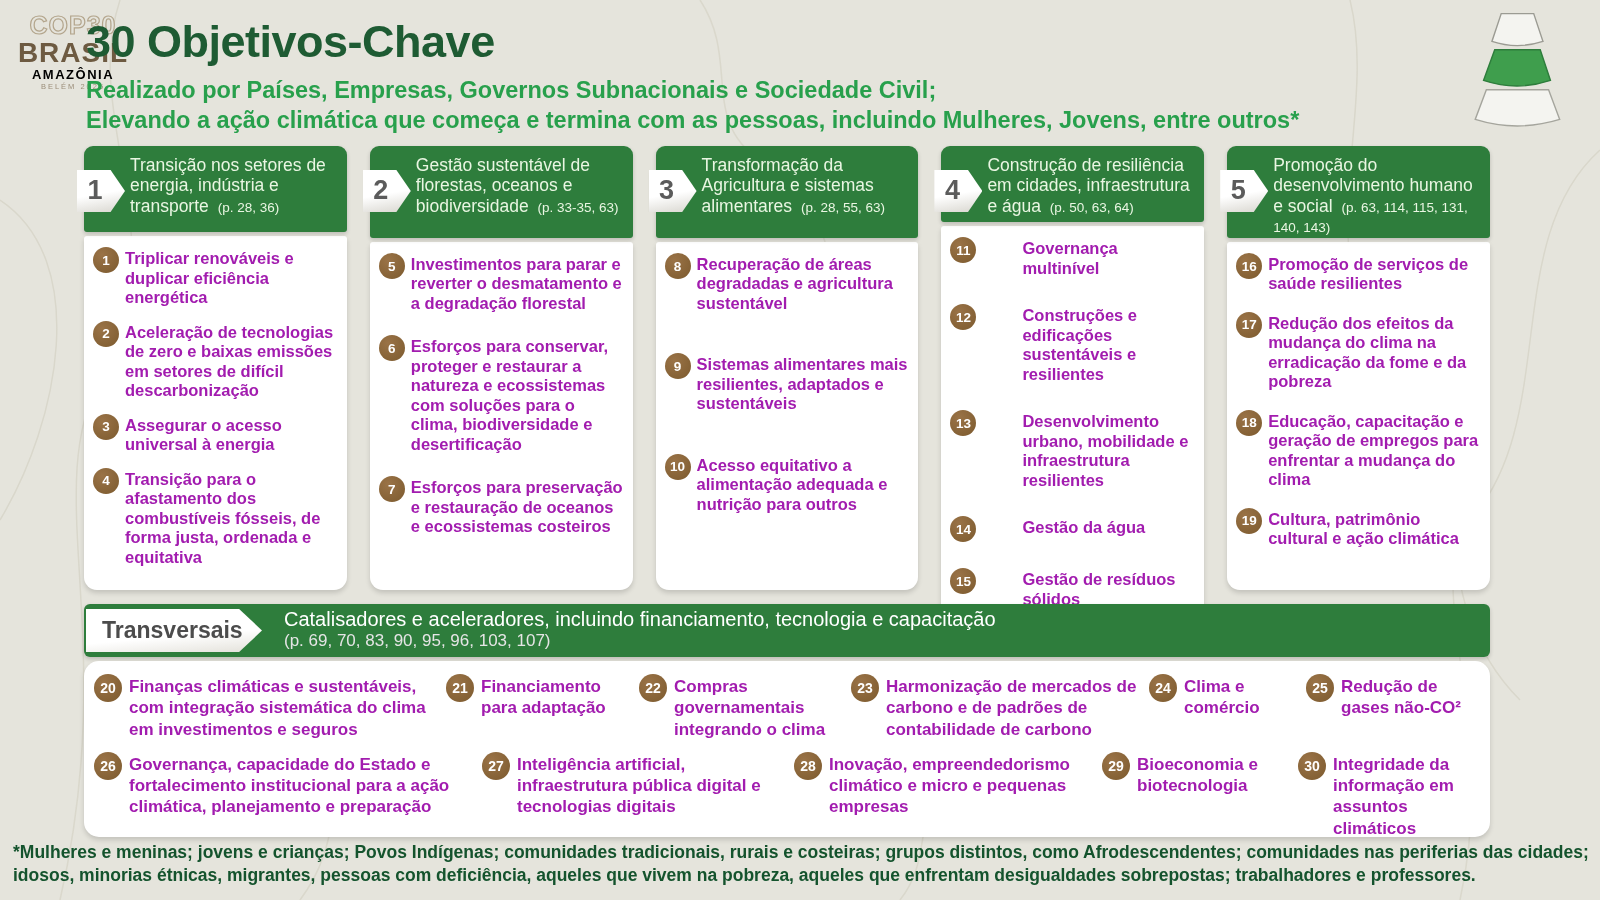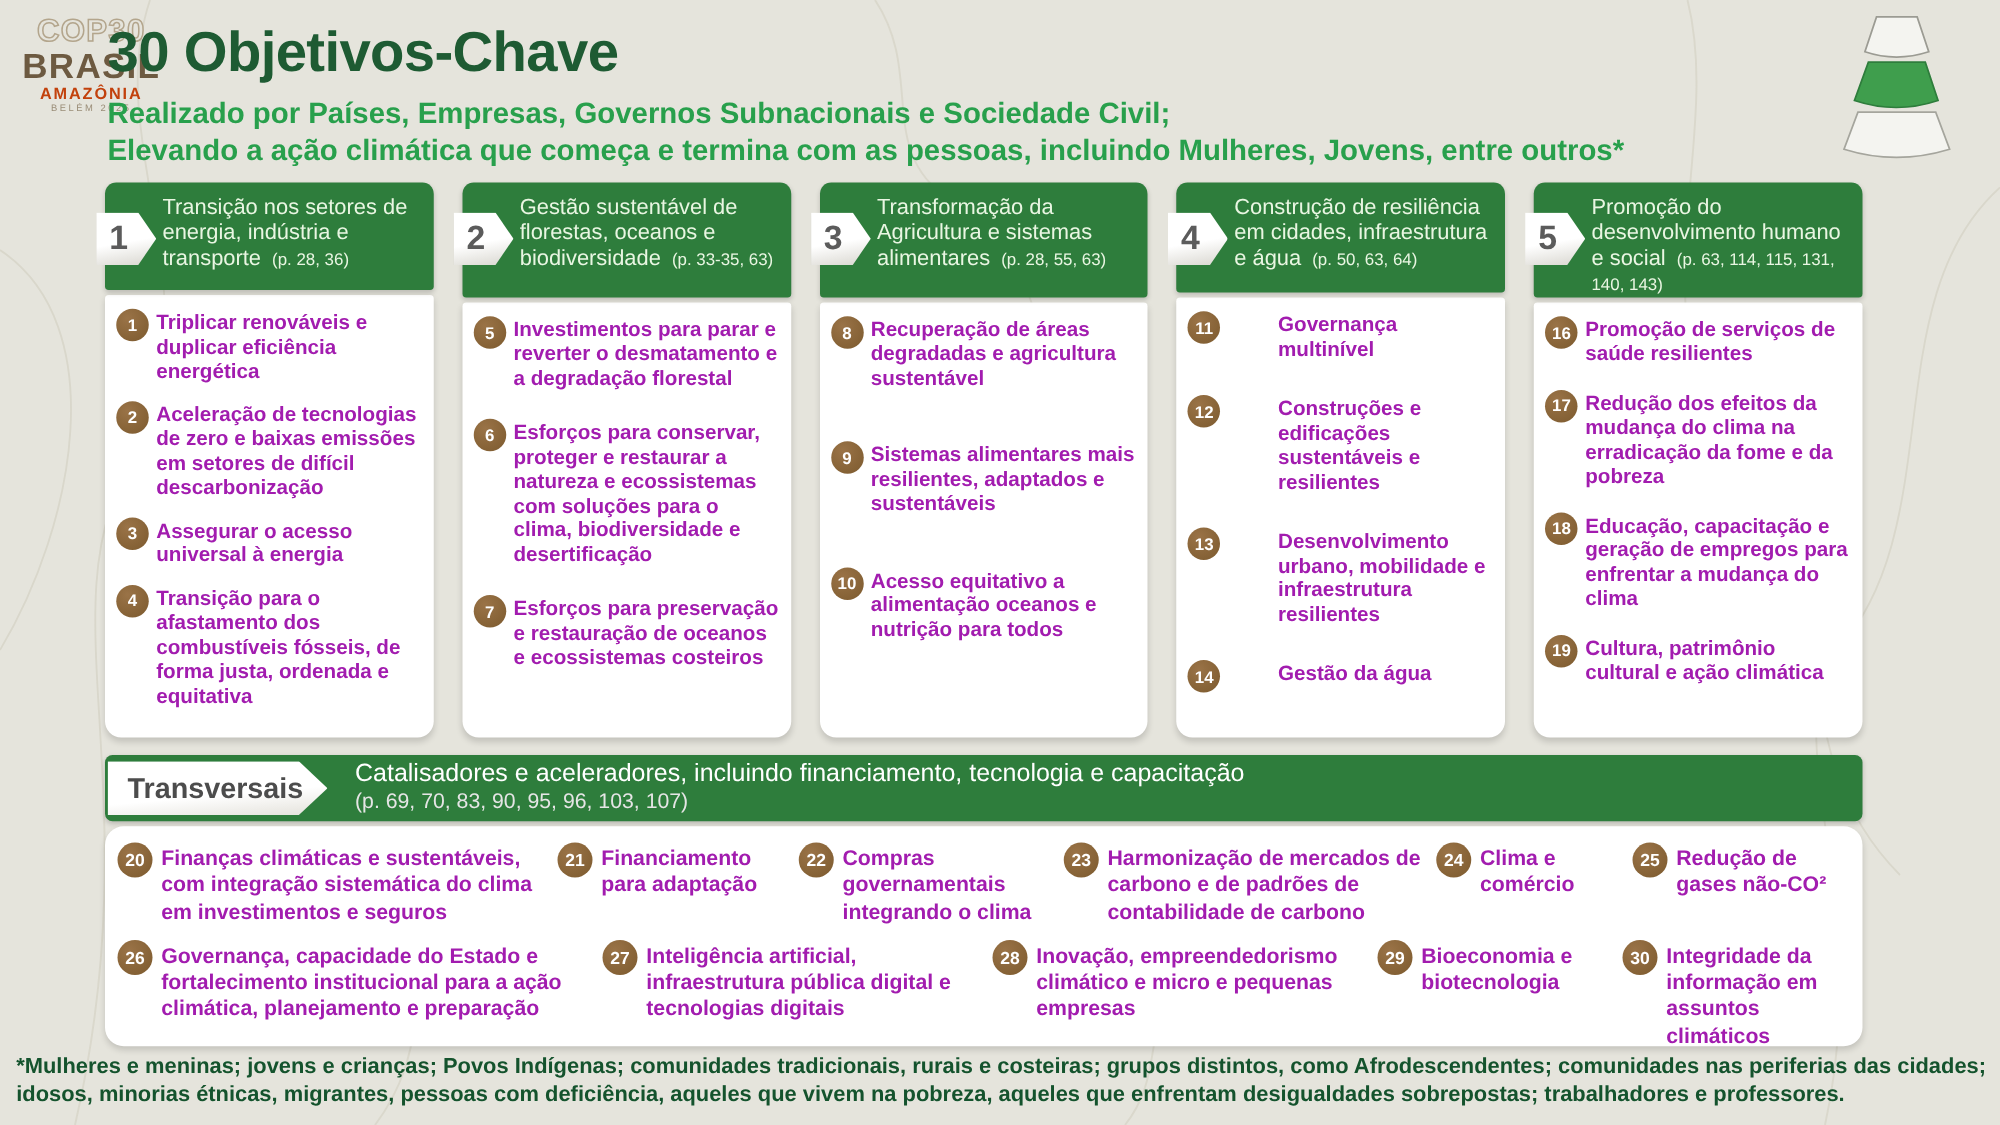--- a/index.html
+++ b/index.html
@@ -10,21 +10,21 @@
     background:#e5e4dc;
     overflow:hidden;
   }
   .topo { position:absolute; inset:0; width:1600px; height:900px; z-index:0; }
   .layer { position:absolute; z-index:1; }
 
   
   .cop-logo { left:14px; top:12px; width:118px; text-align:center; line-height:1.05; }
   .cop-logo .l1 { font-size:25px; font-weight:bold; letter-spacing:1px; color:#e5e4dc; -webkit-text-stroke:1.2px #b3a58c; }
   .cop-logo .l2 { font-size:28px; font-weight:bold; color:#6d5a41; letter-spacing:1px; }
-  .cop-logo .l3 { font-size:13px; font-weight:bold; color:#c2410c; letter-spacing:1.5px; }
+  .cop-logo .l3 { font-size:13px; font-weight:bold; color:#000000; letter-spacing:1.5px; }
   .cop-logo .l4 { font-size:7.5px; color:#9a8d78; letter-spacing:2px; margin-top:2px; }
 
   .page-title { left:86px; top:16px; font-size:45px; font-weight:bold; color:#1e5b33; letter-spacing:-0.5px; }
   .subtitle { left:86px; top:76px; font-size:23.5px; font-weight:bold; color:#28a04c; line-height:1.26; }
 
   .cone-logo { right:18px; top:4px; width:130px; height:138px; }
 
   
   .columns { left:84px; top:146px; width:1406px; height:444px; display:flex; gap:23px; }
   .col { flex:1; display:flex; flex-direction:column; position:relative; }
@@ -197,21 +197,21 @@
       <div class="item">
         <span class="circle">8</span>
         <span class="item-text">Recuperação de áreas degradadas e agricultura sustentável</span>
       </div>
       <div class="item">
         <span class="circle">9</span>
         <span class="item-text">Sistemas alimentares mais resilientes, adaptados e sustentáveis</span>
       </div>
       <div class="item">
         <span class="circle">10</span>
-        <span class="item-text">Acesso equitativo a alimentação oceanos e nutrição para todos</span>
+        <span class="item-text">Acesso equitativo a alimentação adequada e nutrição para outros</span>
       </div>
     </div>
   </section>
 
   <section class="col">
     <div class="col-head">
       <div class="badge">
           <span>4</span>
         </div>
       <span class="col-title">Construção de resiliência em cidades, infraestrutura e água</span>
@@ -226,20 +226,24 @@
         <span class="circle">12</span>
         <span class="item-text">Construções e edificações sustentáveis e resilientes</span>
       </div>
       <div class="item">
         <span class="circle">13</span>
         <span class="item-text">Desenvolvimento urbano, mobilidade e infraestrutura resilientes</span>
       </div>
       <div class="item">
         <span class="circle">14</span>
         <span class="item-text">Gestão da água</span>
+      </div>
+      <div class="item">
+        <span class="circle">15</span>
+        <span class="item-text">Gestão de resíduos sólidos</span>
       </div>
     </div>
   </section>
 
   <section class="col">
     <div class="col-head">
       <div class="badge">
           <span>5</span>
         </div>
       <span class="col-title">Promoção do desenvolvimento humano e social</span>

